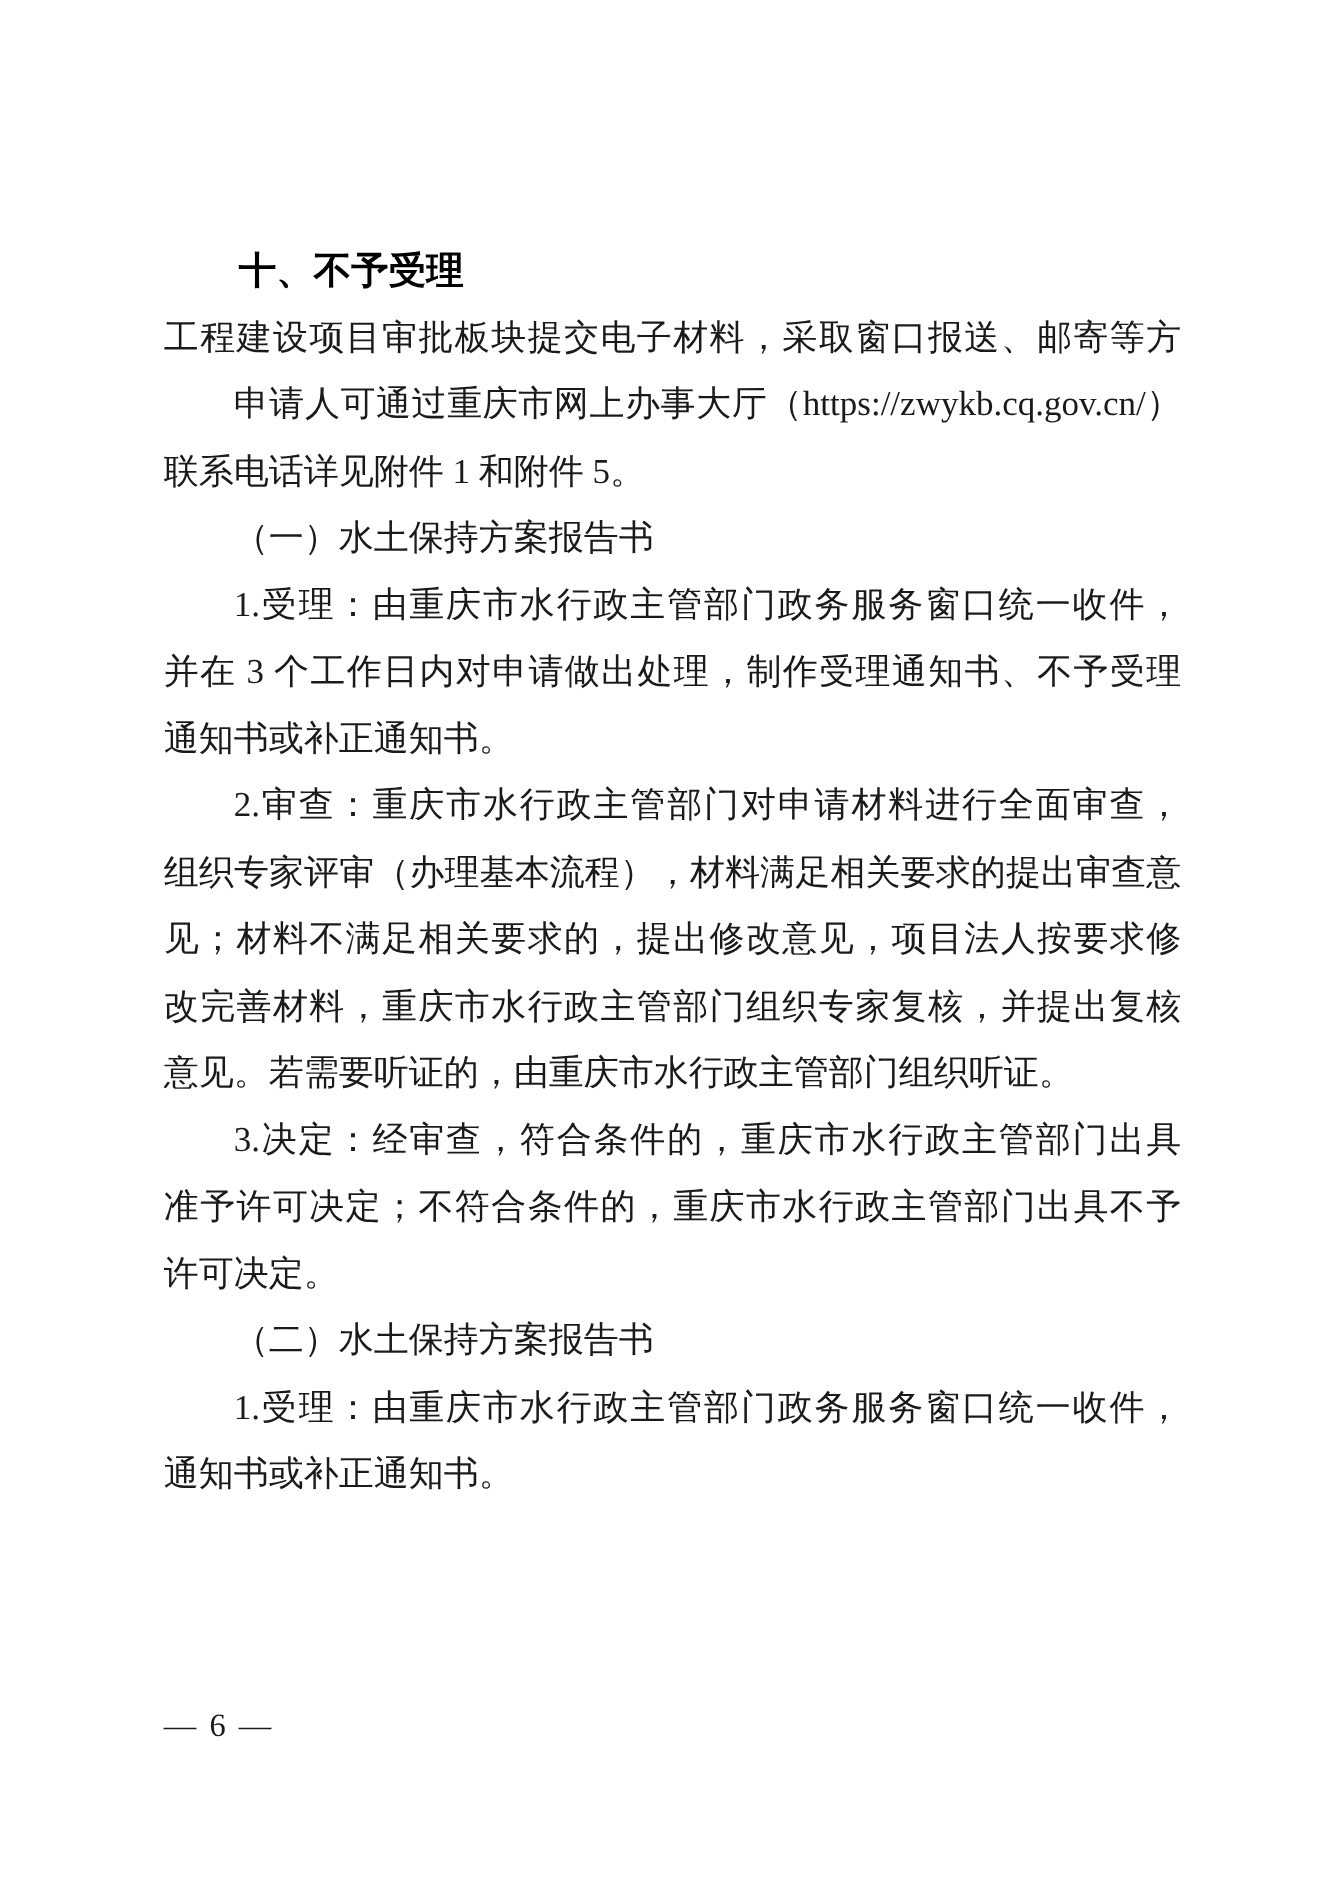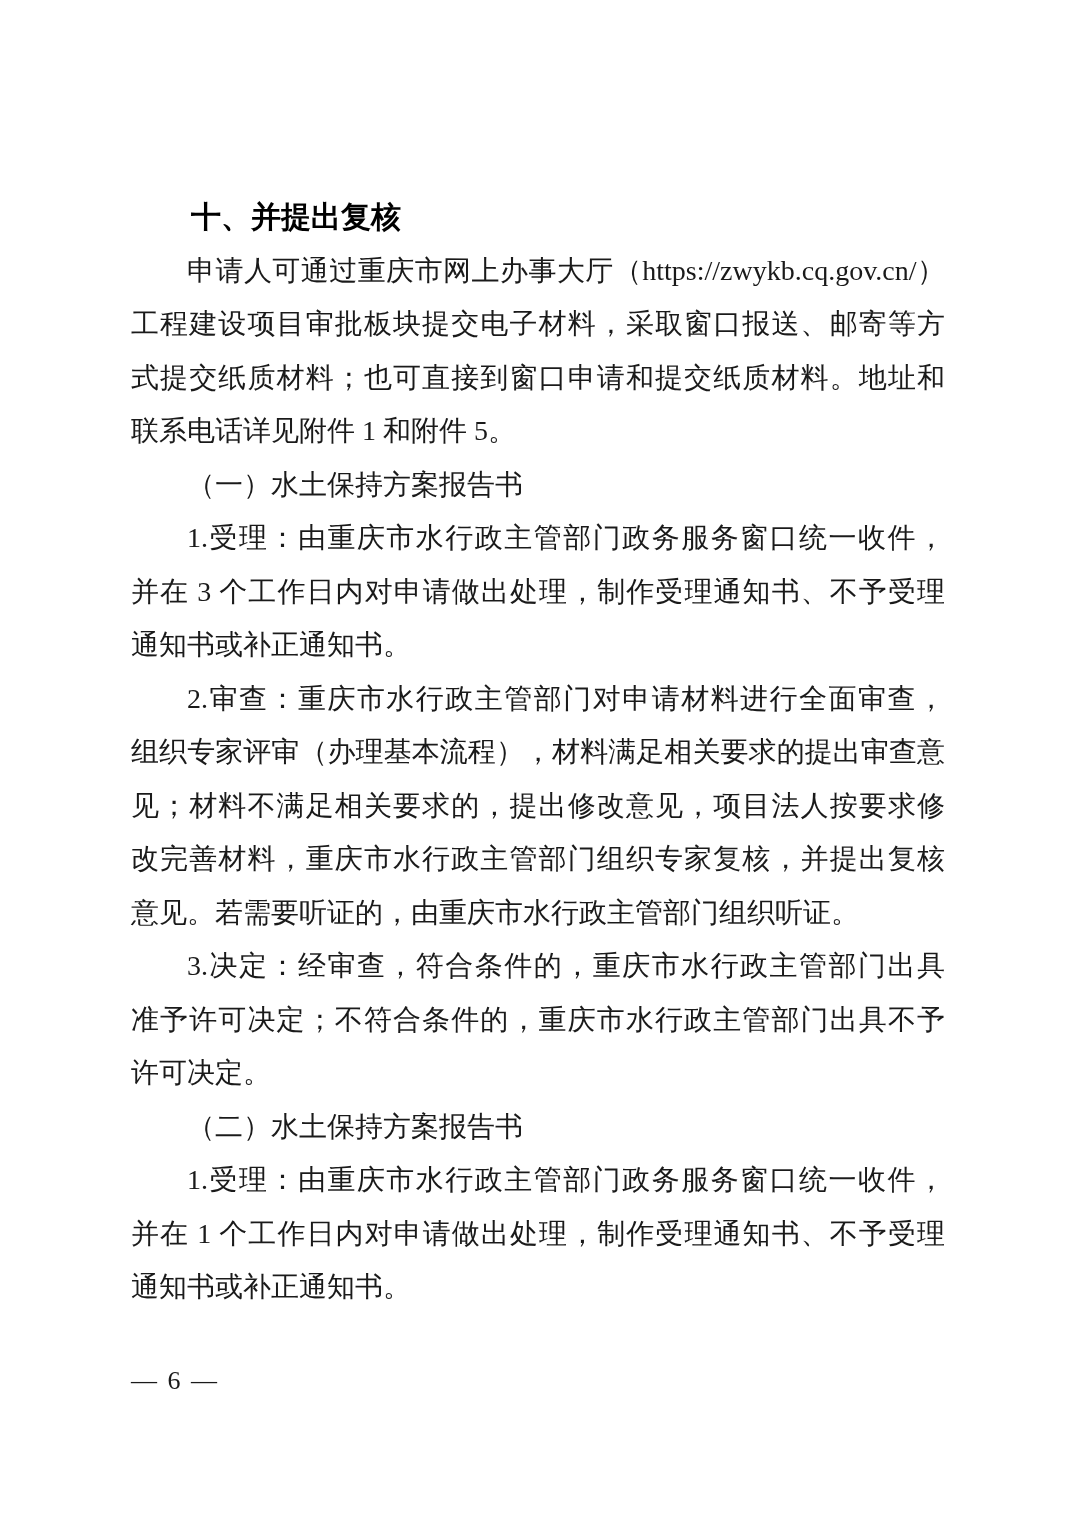--- a/index.html
+++ b/index.html
@@ -48,36 +48,34 @@
     line-height: 30px;
     color: #1a1a1a;
     letter-spacing: 2px;
   }
 </style>
 </head>
 <body>
 
 <main>
   <div id="doc-blocks" class="doc-body">
-      <div class="heading">十、并提出复核</div>
+      <div class="heading">十、不予受理</div>
+      <div class="line mid">工程建设项目审批板块提交电子材料，采取窗口报送、邮寄等方</div>
       <div class="line first mid">申请人可通过重庆市网上办事大厅（https://zwykb.cq.gov.cn/）</div>
-      <div class="line mid">工程建设项目审批板块提交电子材料，采取窗口报送、邮寄等方</div>
-      <div class="line mid">式提交纸质材料；也可直接到窗口申请和提交纸质材料。地址和</div>
       <div class="line">联系电话详见附件 1 和附件 5。</div>
       <div class="line first">（一）水土保持方案报告书</div>
       <div class="line first mid">1.受理：由重庆市水行政主管部门政务服务窗口统一收件，</div>
       <div class="line mid">并在 3 个工作日内对申请做出处理，制作受理通知书、不予受理</div>
       <div class="line">通知书或补正通知书。</div>
       <div class="line first mid">2.审查：重庆市水行政主管部门对申请材料进行全面审查，</div>
       <div class="line mid">组织专家评审（办理基本流程），材料满足相关要求的提出审查意</div>
       <div class="line mid">见；材料不满足相关要求的，提出修改意见，项目法人按要求修</div>
       <div class="line mid">改完善材料，重庆市水行政主管部门组织专家复核，并提出复核</div>
       <div class="line">意见。若需要听证的，由重庆市水行政主管部门组织听证。</div>
       <div class="line first mid">3.决定：经审查，符合条件的，重庆市水行政主管部门出具</div>
       <div class="line mid">准予许可决定；不符合条件的，重庆市水行政主管部门出具不予</div>
       <div class="line">许可决定。</div>
       <div class="line first">（二）水土保持方案报告书</div>
       <div class="line first mid">1.受理：由重庆市水行政主管部门政务服务窗口统一收件，</div>
-      <div class="line mid">并在 1 个工作日内对申请做出处理，制作受理通知书、不予受理</div>
       <div class="line">通知书或补正通知书。</div>
     </div>
   <div class="page-footer">— 6 —</div>
 </main>
 
 </body></html>

